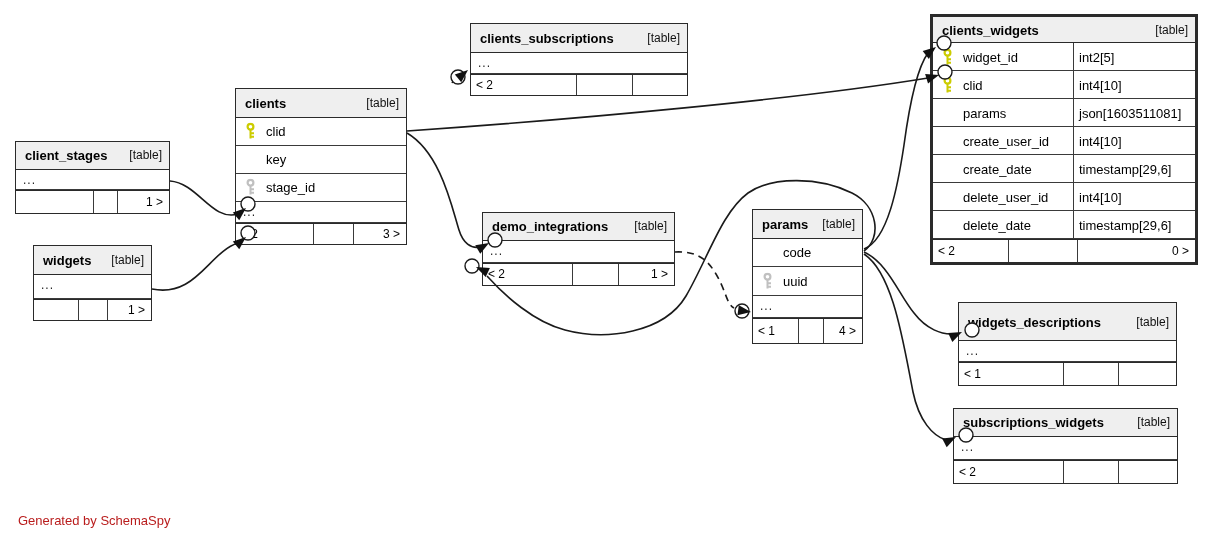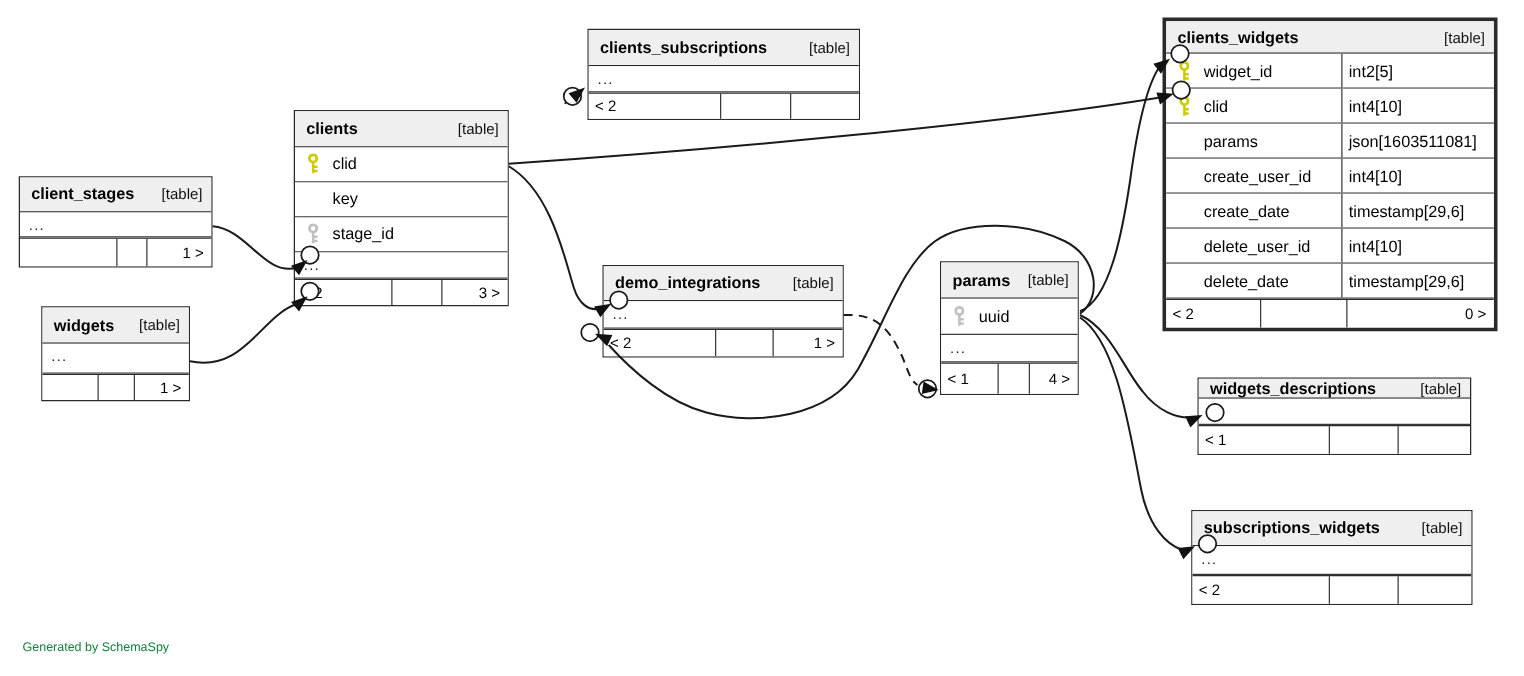--- a/index.html
+++ b/index.html
@@ -17,21 +17,21 @@
   .keyicon{position:absolute;left:9px;top:50%;transform:translateY(-50%);}
   .ellipsis{position:absolute;left:7px;top:3px;font-size:12px;color:#222;letter-spacing:1px;}
   .ftr{position:relative;border-top:1px solid #2a2a2a;box-sizing:border-box;background:#fff;}
   .fdiv{position:absolute;top:0;bottom:0;width:0;border-left:1px solid #3a3a3a;}
   .fcell{position:absolute;top:50%;transform:translateY(-50%);font-size:12px;color:#000;white-space:nowrap;}
   #edges{position:absolute;left:0;top:0;pointer-events:none;}
   #edges path{fill:none;stroke:#1a1a1a;stroke-width:1.6;}
   #edges path.dashed{stroke-dasharray:7,5;}
   #edges circle{fill:#fff;stroke:#1a1a1a;stroke-width:1.4;}
   #edges polygon{fill:#111;stroke:none;}
-  .note{position:absolute;font-size:10px;color:#15803d;white-space:nowrap;}
+  .note{position:absolute;font-size:13px;color:#b91c1c;white-space:nowrap;}
 </style>
 </head>
 <body>
 
 <div id="canvas" style="width: 1219px; height: 541px;">
   <div class="tbl" style="left: 15px; top: 141px; width: 155px;">
       <div class="hdr" style="height: 27.5px; padding-left: 28px;">
         <span class="tname">client_stages</span>
         <span class="ttag">[table]</span>
       </div>
@@ -125,20 +125,23 @@
         <span class="fcell" style="left: 5px;">&lt; 2</span>
         <span class="fcell" style="left: 93.5px;"></span>
         <span class="fcell" style="right: 6px;">1 &gt;</span>
       </div>
     </div>
     <div class="tbl" style="left: 752px; top: 209px; width: 111px;">
       <div class="hdr" style="height: 28.5px;">
         <span class="tname">params</span>
         <span class="ttag">[table]</span>
       </div>
+      <div class="row" style="height: 28px;">
+        <span class="fname">code</span>
+      </div>
       <div class="row" style="height: 29px;">
         <svg width="11" height="17" viewBox="0 0 11 17" class="keyicon">
           <circle cx="5.5" cy="4.2" r="2.9" fill="none" stroke="#c0c0c0" stroke-width="2.2"></circle>
           <path d="M5.5 7.2 V16 M5.5 10.8 H9 M5.5 14.2 H9" stroke="#c0c0c0" stroke-width="2" fill="none"></path>
         </svg>
         <span class="fname">uuid</span>
       </div>
       <div class="row" style="height: 22px;">
         <span class="ellipsis">...</span>
       </div>
@@ -200,21 +203,21 @@
       </div>
       <div class="ftr" style="height: 23px;">
         <div class="fdiv" style="left: 75px;"></div>
         <div class="fdiv" style="left: 144px;"></div>
         <span class="fcell" style="left: 5px;">&lt; 2</span>
         <span class="fcell" style="left: 80px;"></span>
         <span class="fcell" style="right: 6px;">0 &gt;</span>
       </div>
     </div>
     <div class="tbl" style="left: 958px; top: 302px; width: 219px;">
-      <div class="hdr" style="height: 16px;">
+      <div class="hdr" style="height: 38px;">
         <span class="tname">widgets_descriptions</span>
         <span class="ttag">[table]</span>
       </div>
       <div class="row" style="height: 21px;">
         <span class="ellipsis">...</span>
       </div>
       <div class="ftr" style="height: 22.5px;">
         <div class="fdiv" style="left: 103.5px;"></div>
         <div class="fdiv" style="left: 158.5px;"></div>
         <span class="fcell" style="left: 5px;">&lt; 1</span>

